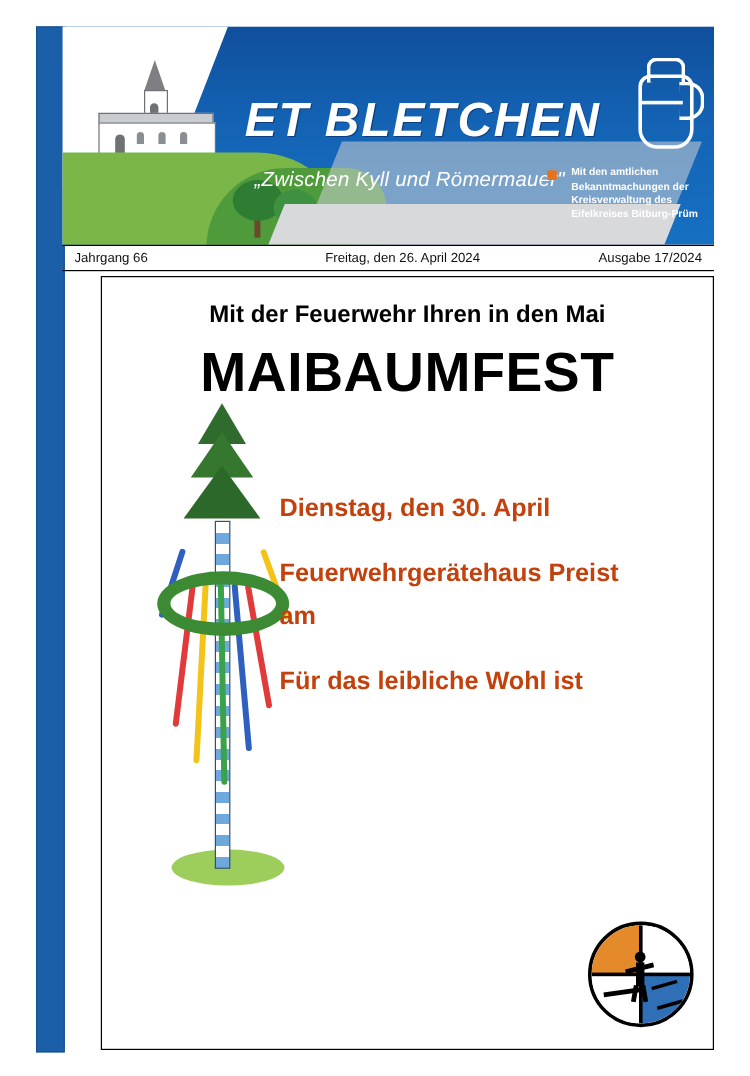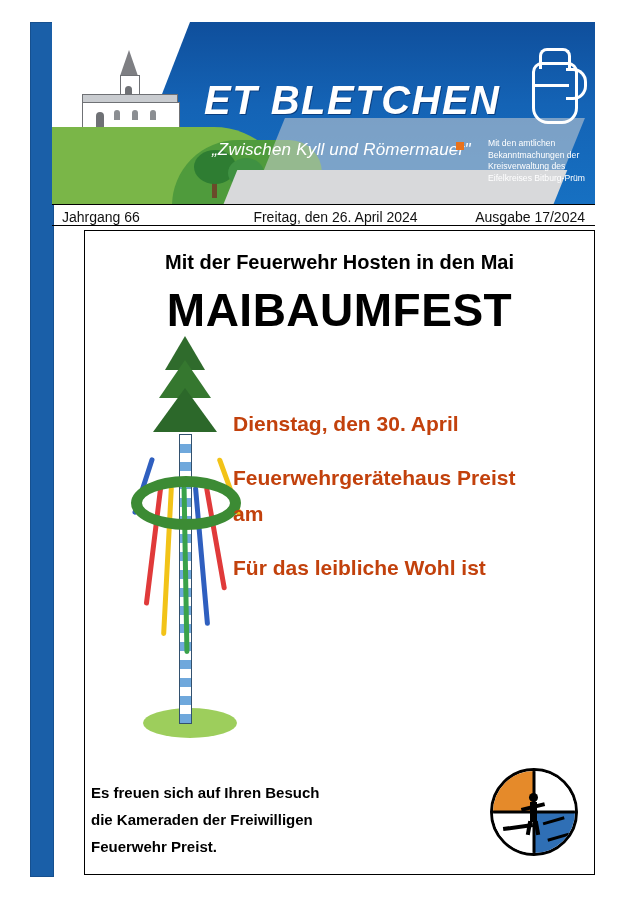--- a/index.html
+++ b/index.html
@@ -210,26 +210,26 @@
     left: 160px;
     top: 118px;
     color: #ffffff;
     font-size: 17px;
     font-style: italic;
     letter-spacing: .2px;
   }
 
   .mh-official {
     position: absolute;
-    left: 436px;
+    left: 424px;
     top: 116px;
     width: 118px;
     color: #ffffff;
     font-size: 8.6px;
-    font-weight: normal;
+    font-weight: bold;
     line-height: 11.5px;
   }
   .mh-bullet {
     position: absolute;
     left: 404px;
     top: 120px;
     width: 8px; height: 8px;
     background: #e8721c;
   }
 
@@ -278,21 +278,21 @@
     top: 204px;
     width: 543px;
     height: 22px;
     border-top: 1.2px solid #000;
     border-bottom: 1.2px solid #000;
     box-sizing: border-box;
   }
   .infobar > div {
     position: absolute;
     top: 4px;
-    font-size: 14px;
+    font-size: 11px;
     color: #111;
   }
   .ib-left  { left: 10px; }
   .ib-mid   { left: 12px; width: 543px; text-align: center; }
   .ib-right { right: 10px; }
 
   
   .mainbox {
     position: absolute;
     left: 84px;
@@ -529,21 +529,21 @@
   </div>
 
   <div class="infobar">
     <div class="ib-left">Jahrgang 66</div>
     <div class="ib-mid">Freitag, den 26. April 2024</div>
     <div class="ib-right">Ausgabe 17/2024</div>
   </div>
 
   <div class="mainbox">
 
-    <div class="headline-small">Mit der Feuerwehr Hosten in den Mai</div>
+    <div class="headline-small">Mit der Feuerwehr Ihren in den Mai</div>
     <div class="headline-big">MAIBAUMFEST</div>
 
     <div class="maypole">
       <div class="mp-tree">
         <div class="lvl l1"></div>
         <div class="lvl l2"></div>
         <div class="lvl l3"></div>
       </div>
       <div class="mp-base"></div>
       <div class="mp-pole"></div>
@@ -559,25 +559,20 @@
 
     <div class="detail-block">
       <div>Dienstag, den 30. April</div>
       <span class="gap"></span>
       <div>Feuerwehrgerätehaus Preist</div>
       <div>am</div>
       <span class="gap"></span>
       <div>Für das leibliche Wohl ist</div>
     </div>
 
-    <div class="closing-block">
-      <div>Es freuen sich auf Ihren Besuch</div>
-      <div>die Kameraden der Freiwilligen</div>
-      <div>Feuerwehr Preist.</div>
-    </div>
 
     <div class="emblem">
       <div class="em-q tl"></div>
       <div class="em-q tr"></div>
       <div class="em-q bl"></div>
       <div class="em-q br"></div>
       <div class="em-cross-v"></div>
       <div class="em-cross-h"></div>
       <div class="em-fig head"></div>
       <div class="em-fig body"></div>

